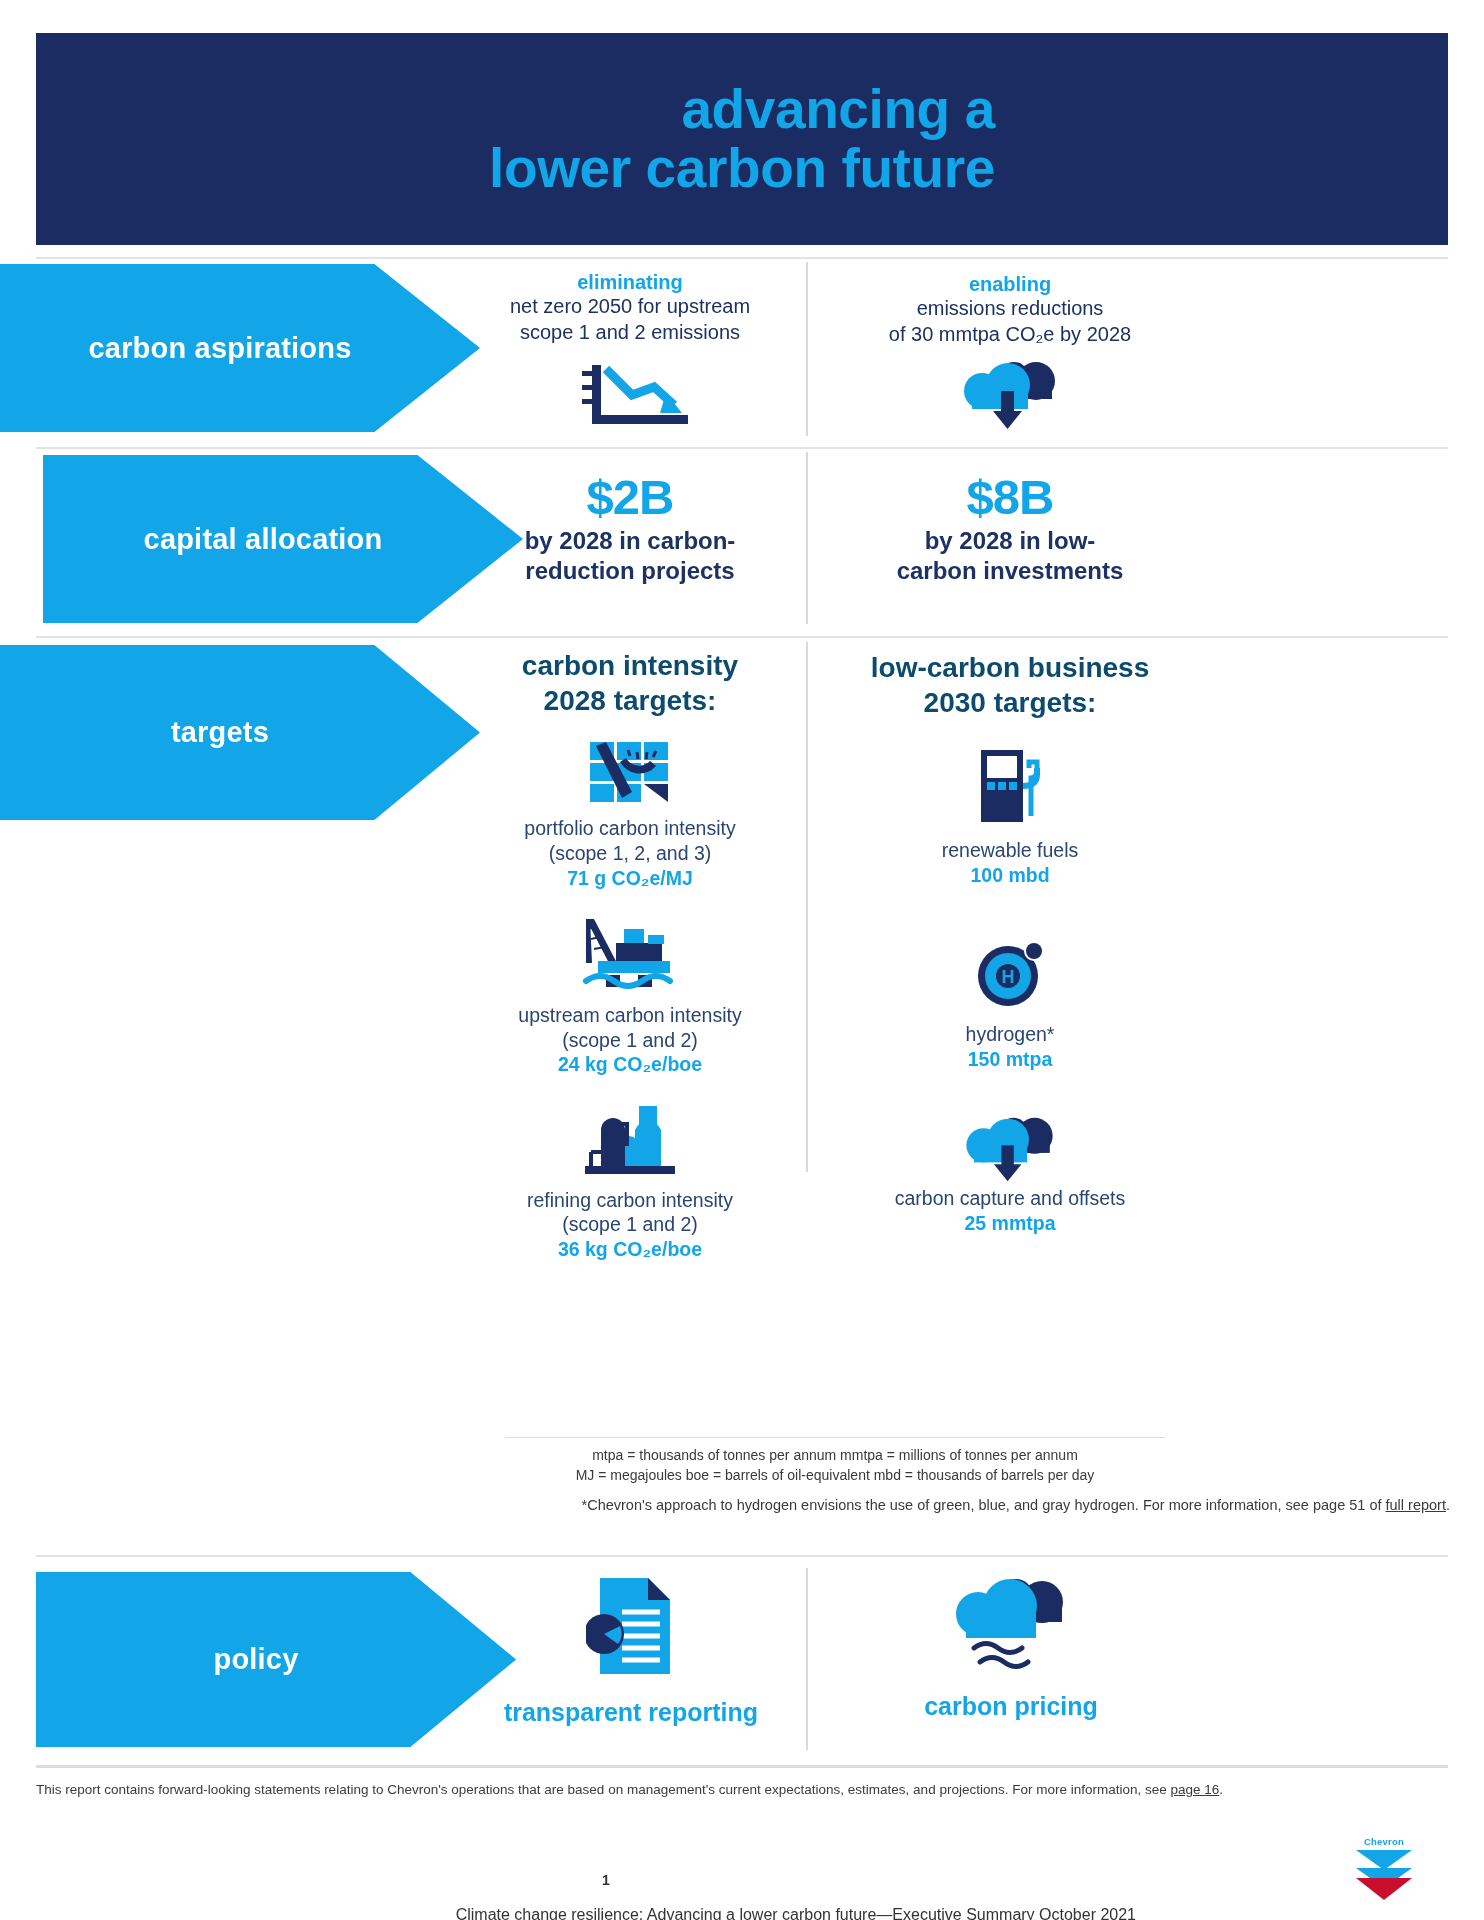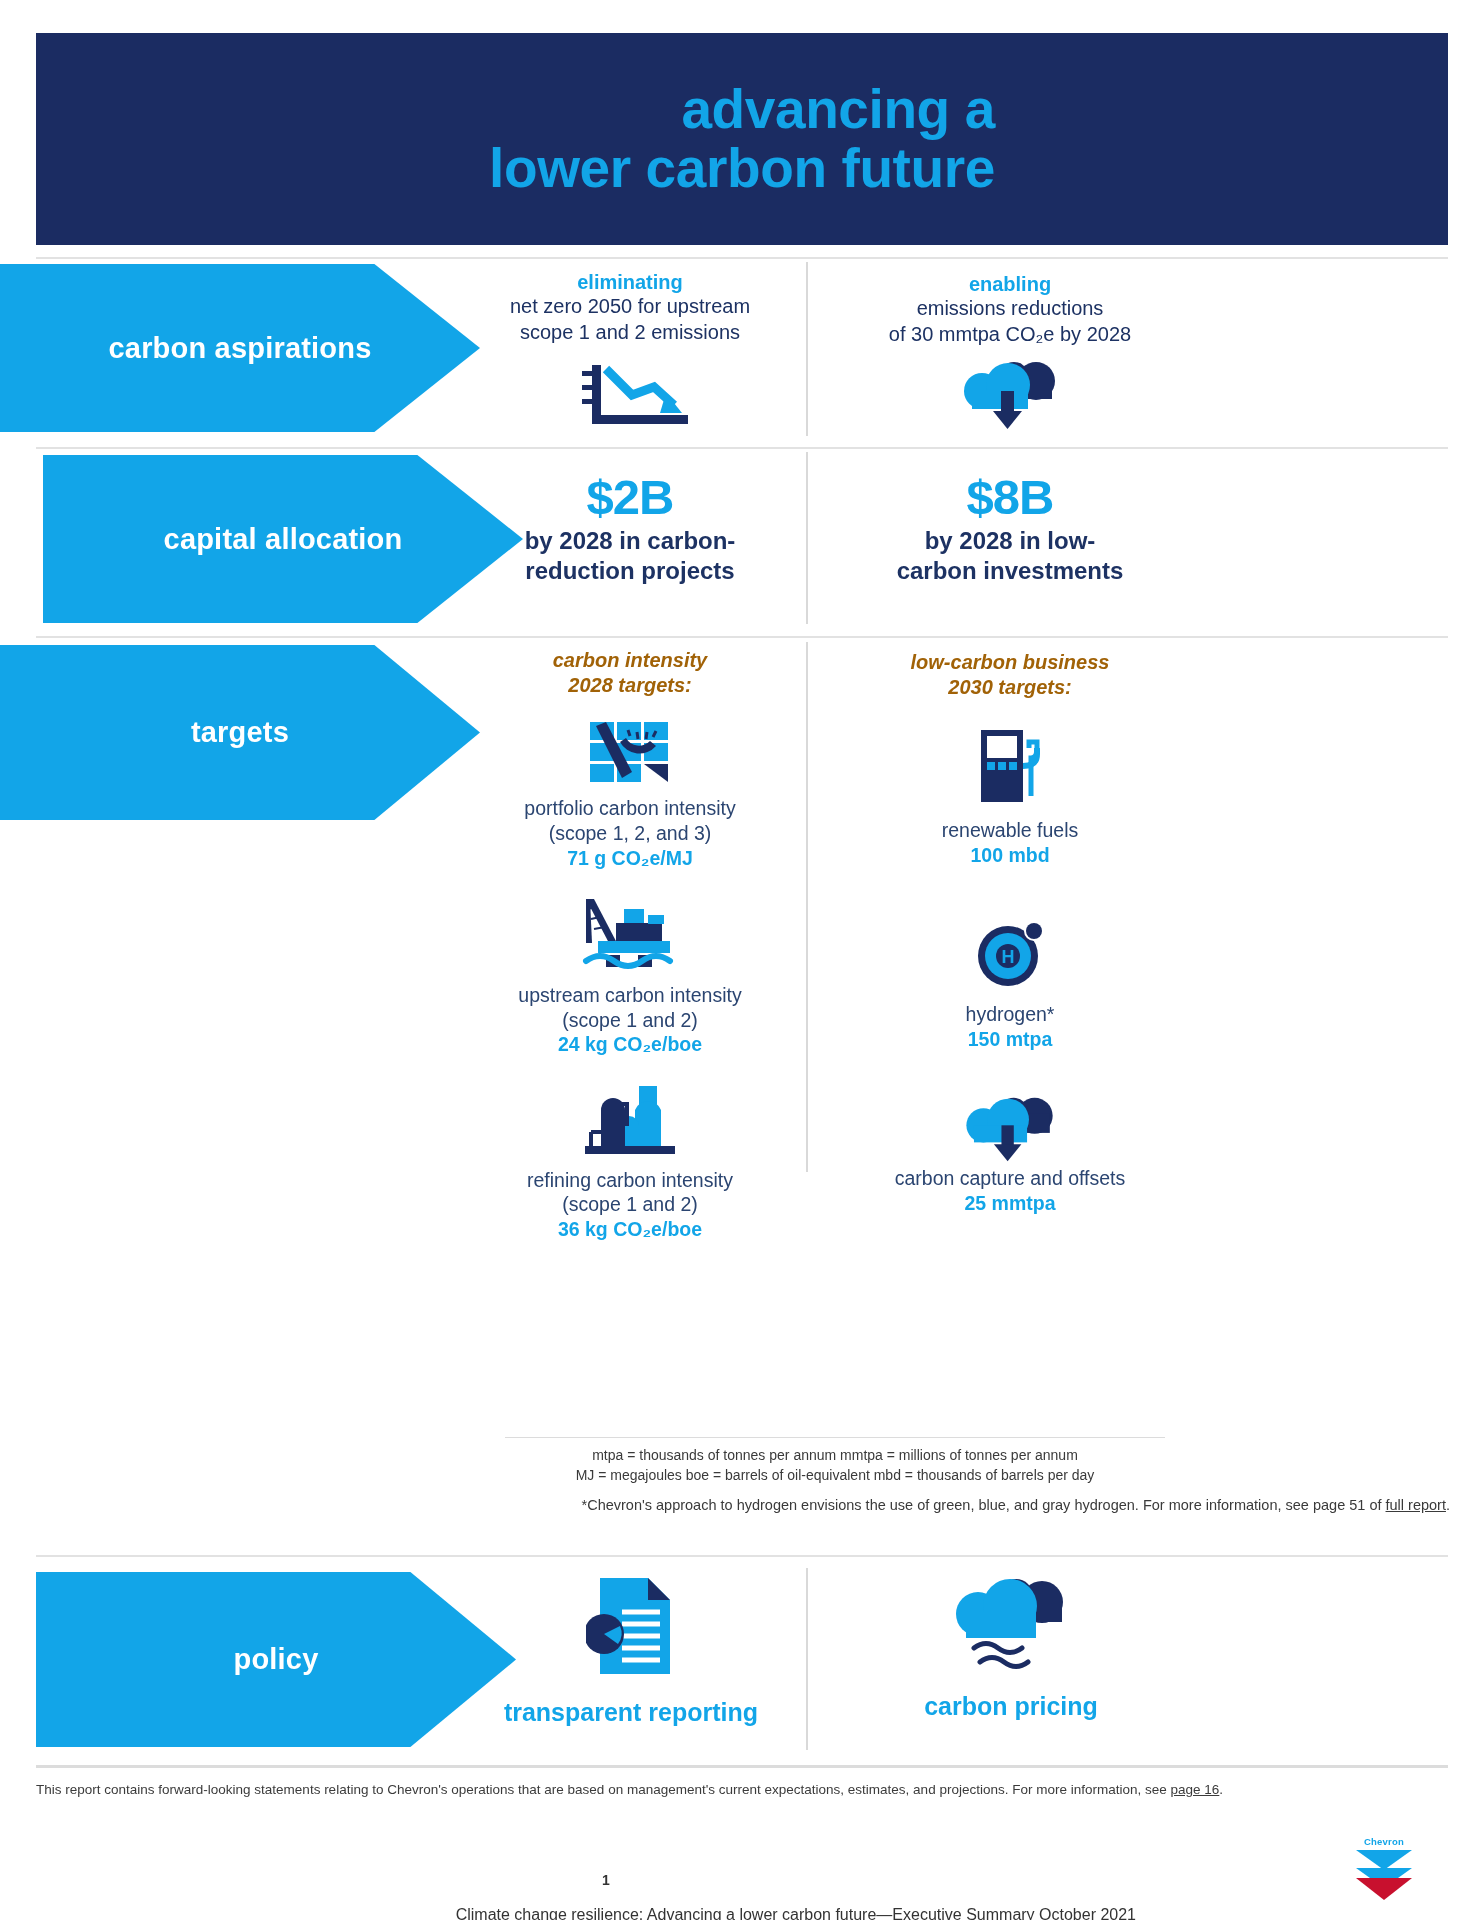--- a/index.html
+++ b/index.html
@@ -30,34 +30,33 @@
   .row{position:absolute;left:36px;width:1412px;}
   .rowline{position:absolute;left:36px;width:1412px;height:2px;background:#e2e2e2;}
 
   
   .arrow{
     position:absolute;left:0;
     background:#12a5e8;
     display:flex;align-items:center;
     color:#ffffff;font-weight:bold;
     clip-path:polygon(0 0, 78% 0, 100% 50%, 78% 100%, 0 100%);
-    justify-content:center;
   }
   .arrow span{padding-left:36px;font-size:29px;letter-spacing:.2px;}
   .arrow.center span{width:440px;text-align:center;padding-left:0;}
 
   
   .col{position:absolute;text-align:center;}
   .vdiv{position:absolute;width:2px;background:#d9d9d9;}
 
   .kicker{color:#12a5e8;font-weight:bold;font-size:20px;line-height:1.2;}
   .body{color:#1d3263;font-size:20px;line-height:1.28;font-weight:normal;}
   .bignum{color:#12a5e8;font-weight:bold;font-size:49px;line-height:1;letter-spacing:-1px;}
   .bigsub{color:#1d3263;font-weight:bold;font-size:24px;line-height:1.25;margin-top:4px;}
-  .tgt-head{color:#a16207;font-weight:bold;font-size:20px;line-height:1.25;font-style:italic;}
+  .tgt-head{color:#0c4a6e;font-weight:bold;font-size:28px;line-height:1.25;}
   .tgt-label{color:#2b4571;font-size:19.5px;line-height:1.27;}
   .tgt-val{color:#12a5e8;font-weight:bold;font-size:19.5px;line-height:1.3;}
   .policy-label{color:#12a5e8;font-weight:bold;font-size:25px;}
 
   
   .units{
     position:absolute;left:505px;top:1445px;width:660px;
     text-align:center;font-size:14px;color:#3a3a3a;line-height:1.45;
   }
   .hairline{position:absolute;left:505px;top:1437px;width:660px;height:1px;background:#dcdcdc;}

